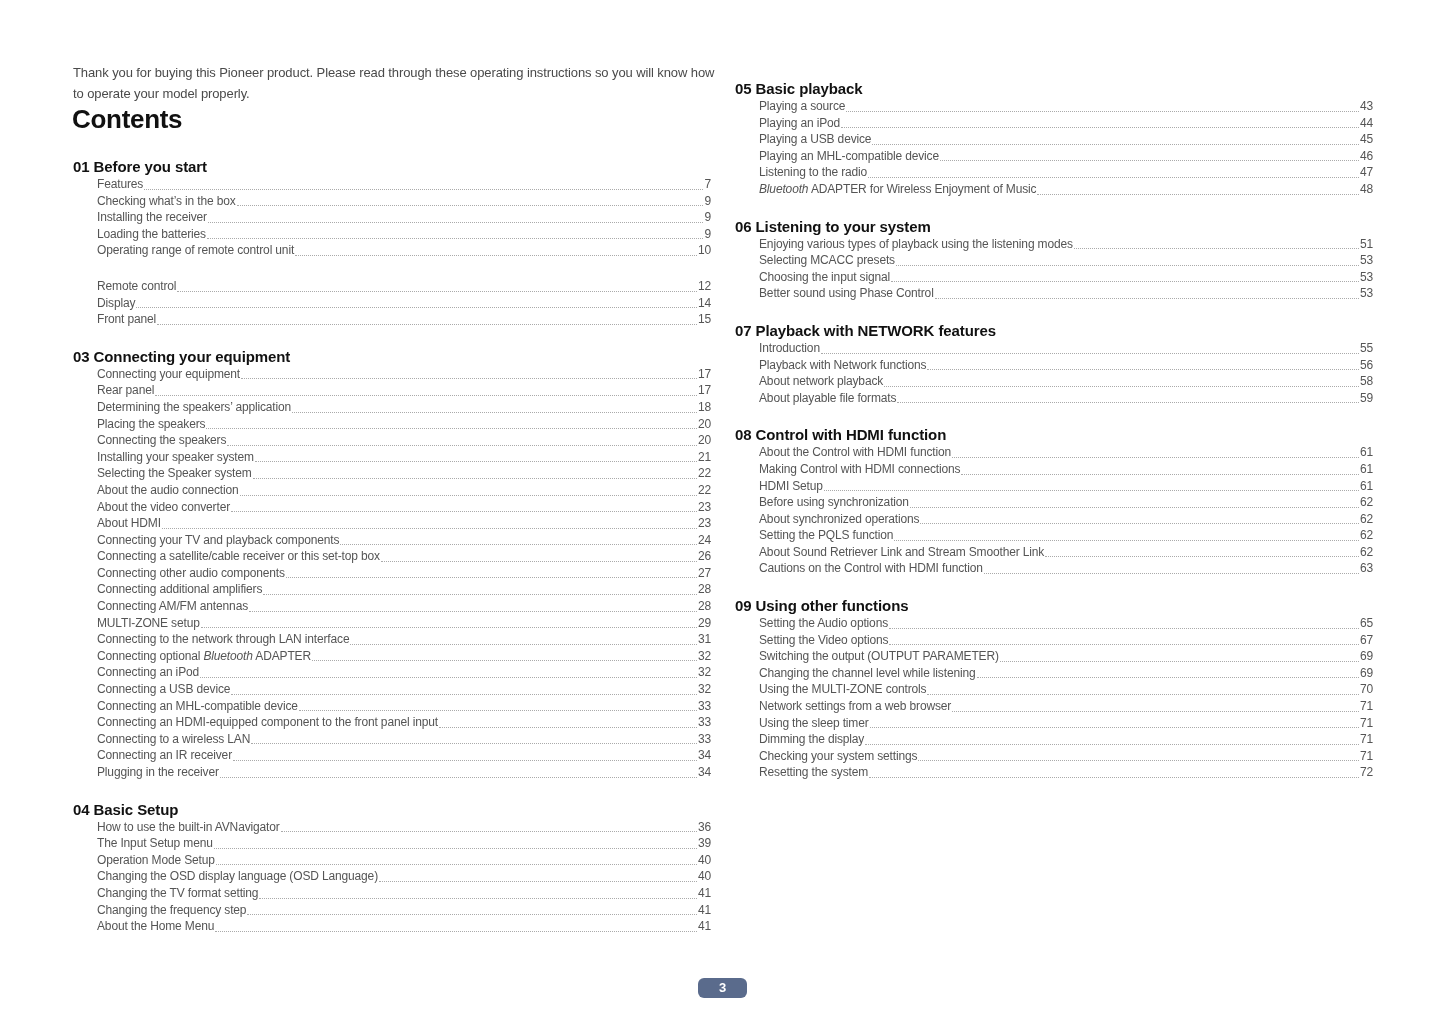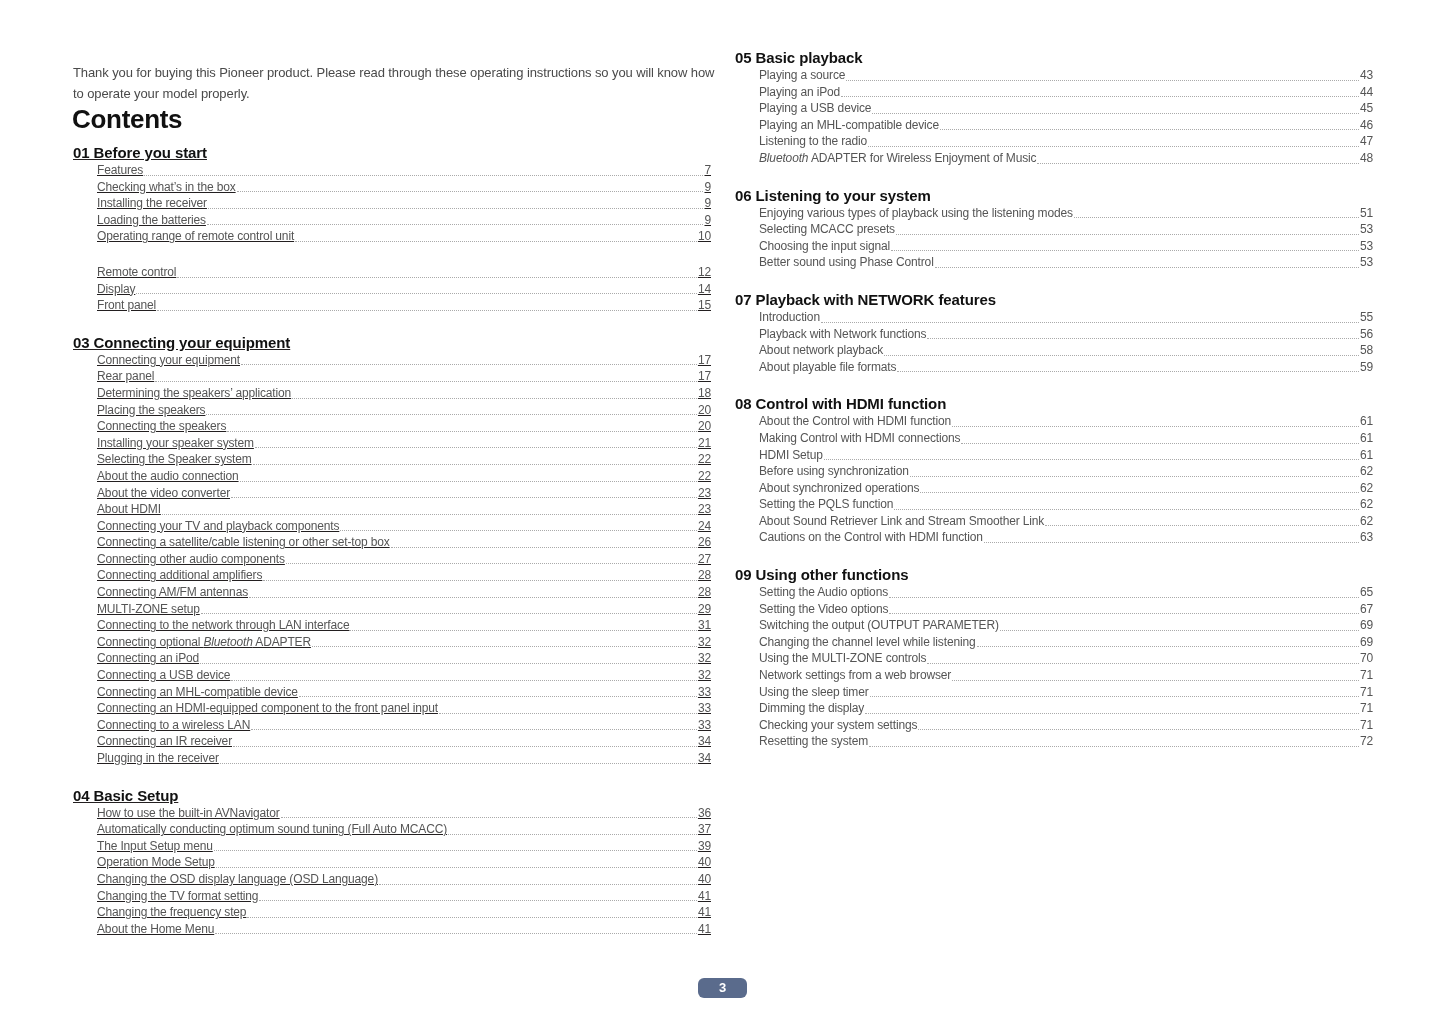--- a/index.html
+++ b/index.html
@@ -3,22 +3,22 @@
 <meta charset="utf-8">
 <style>
   html, body { margin:0; padding:0; background:#ffffff; }
   body { width:1445px; height:1022px; position:relative; overflow:hidden;
          font-family:"Liberation Sans", sans-serif; color:#231f20; }
   .intro { position:absolute; left:73px; top:62px; width:645px;
            font-size:13px; line-height:21px; color:#4a4a4a; letter-spacing:-0.1px; }
   .title { position:absolute; left:72px; top:104px; font-size:26px; font-weight:bold;
            color:#111; letter-spacing:-0.3px; }
   .col { position:absolute; }
-  .col-left { left:73px; top:143px; width:638px;text-decoration:underline; }
-  .col-right { left:735px; top:48px; width:638px; }
+  .col-left { left:73px; top:157px; width:638px; }
+  .col-right { left:735px; top:79px; width:638px; }
   .section { margin-bottom:19px; }
   .sec-head { font-size:15px; font-weight:bold; color:#111; height:19px; line-height:19px;
               margin-bottom:0px; letter-spacing:-0.1px; }
   .entries { padding-left:24px; }
   .entry { display:flex; align-items:baseline; height:16.6px; line-height:16.6px;
            font-size:12px; color:#555; letter-spacing:-0.15px; white-space:nowrap; }
   .entry .label { flex:0 0 auto; }
   .entry .label i { font-style:italic; }
   .entry .leader { flex:1 1 auto; overflow:hidden; color:#888; margin:0 1px;
                    border-bottom:1px dotted #aaa; height:0; align-self:flex-end; margin-bottom:3px; }
@@ -135,21 +135,21 @@
           <span class="label">About HDMI</span>
           <span class="leader"></span>
           <span class="page">23</span>
         </div>
         <div class="entry">
           <span class="label">Connecting your TV and playback components</span>
           <span class="leader"></span>
           <span class="page">24</span>
         </div>
         <div class="entry">
-          <span class="label">Connecting a satellite/cable listening or other set-top box</span>
+          <span class="label">Connecting a satellite/cable receiver or this set-top box</span>
           <span class="leader"></span>
           <span class="page">26</span>
         </div>
         <div class="entry">
           <span class="label">Connecting other audio components</span>
           <span class="leader"></span>
           <span class="page">27</span>
         </div>
         <div class="entry">
           <span class="label">Connecting additional amplifiers</span>
@@ -213,25 +213,20 @@
         </div>
       </div>
     </div>
     <div class="section">
       <div class="sec-head">04 Basic Setup</div>
       <div class="entries">
         <div class="entry">
           <span class="label">How to use the built-in AVNavigator</span>
           <span class="leader"></span>
           <span class="page">36</span>
-        </div>
-        <div class="entry">
-          <span class="label">Automatically conducting optimum sound tuning (Full Auto MCACC)</span>
-          <span class="leader"></span>
-          <span class="page">37</span>
         </div>
         <div class="entry">
           <span class="label">The Input Setup menu</span>
           <span class="leader"></span>
           <span class="page">39</span>
         </div>
         <div class="entry">
           <span class="label">Operation Mode Setup</span>
           <span class="leader"></span>
           <span class="page">40</span>

